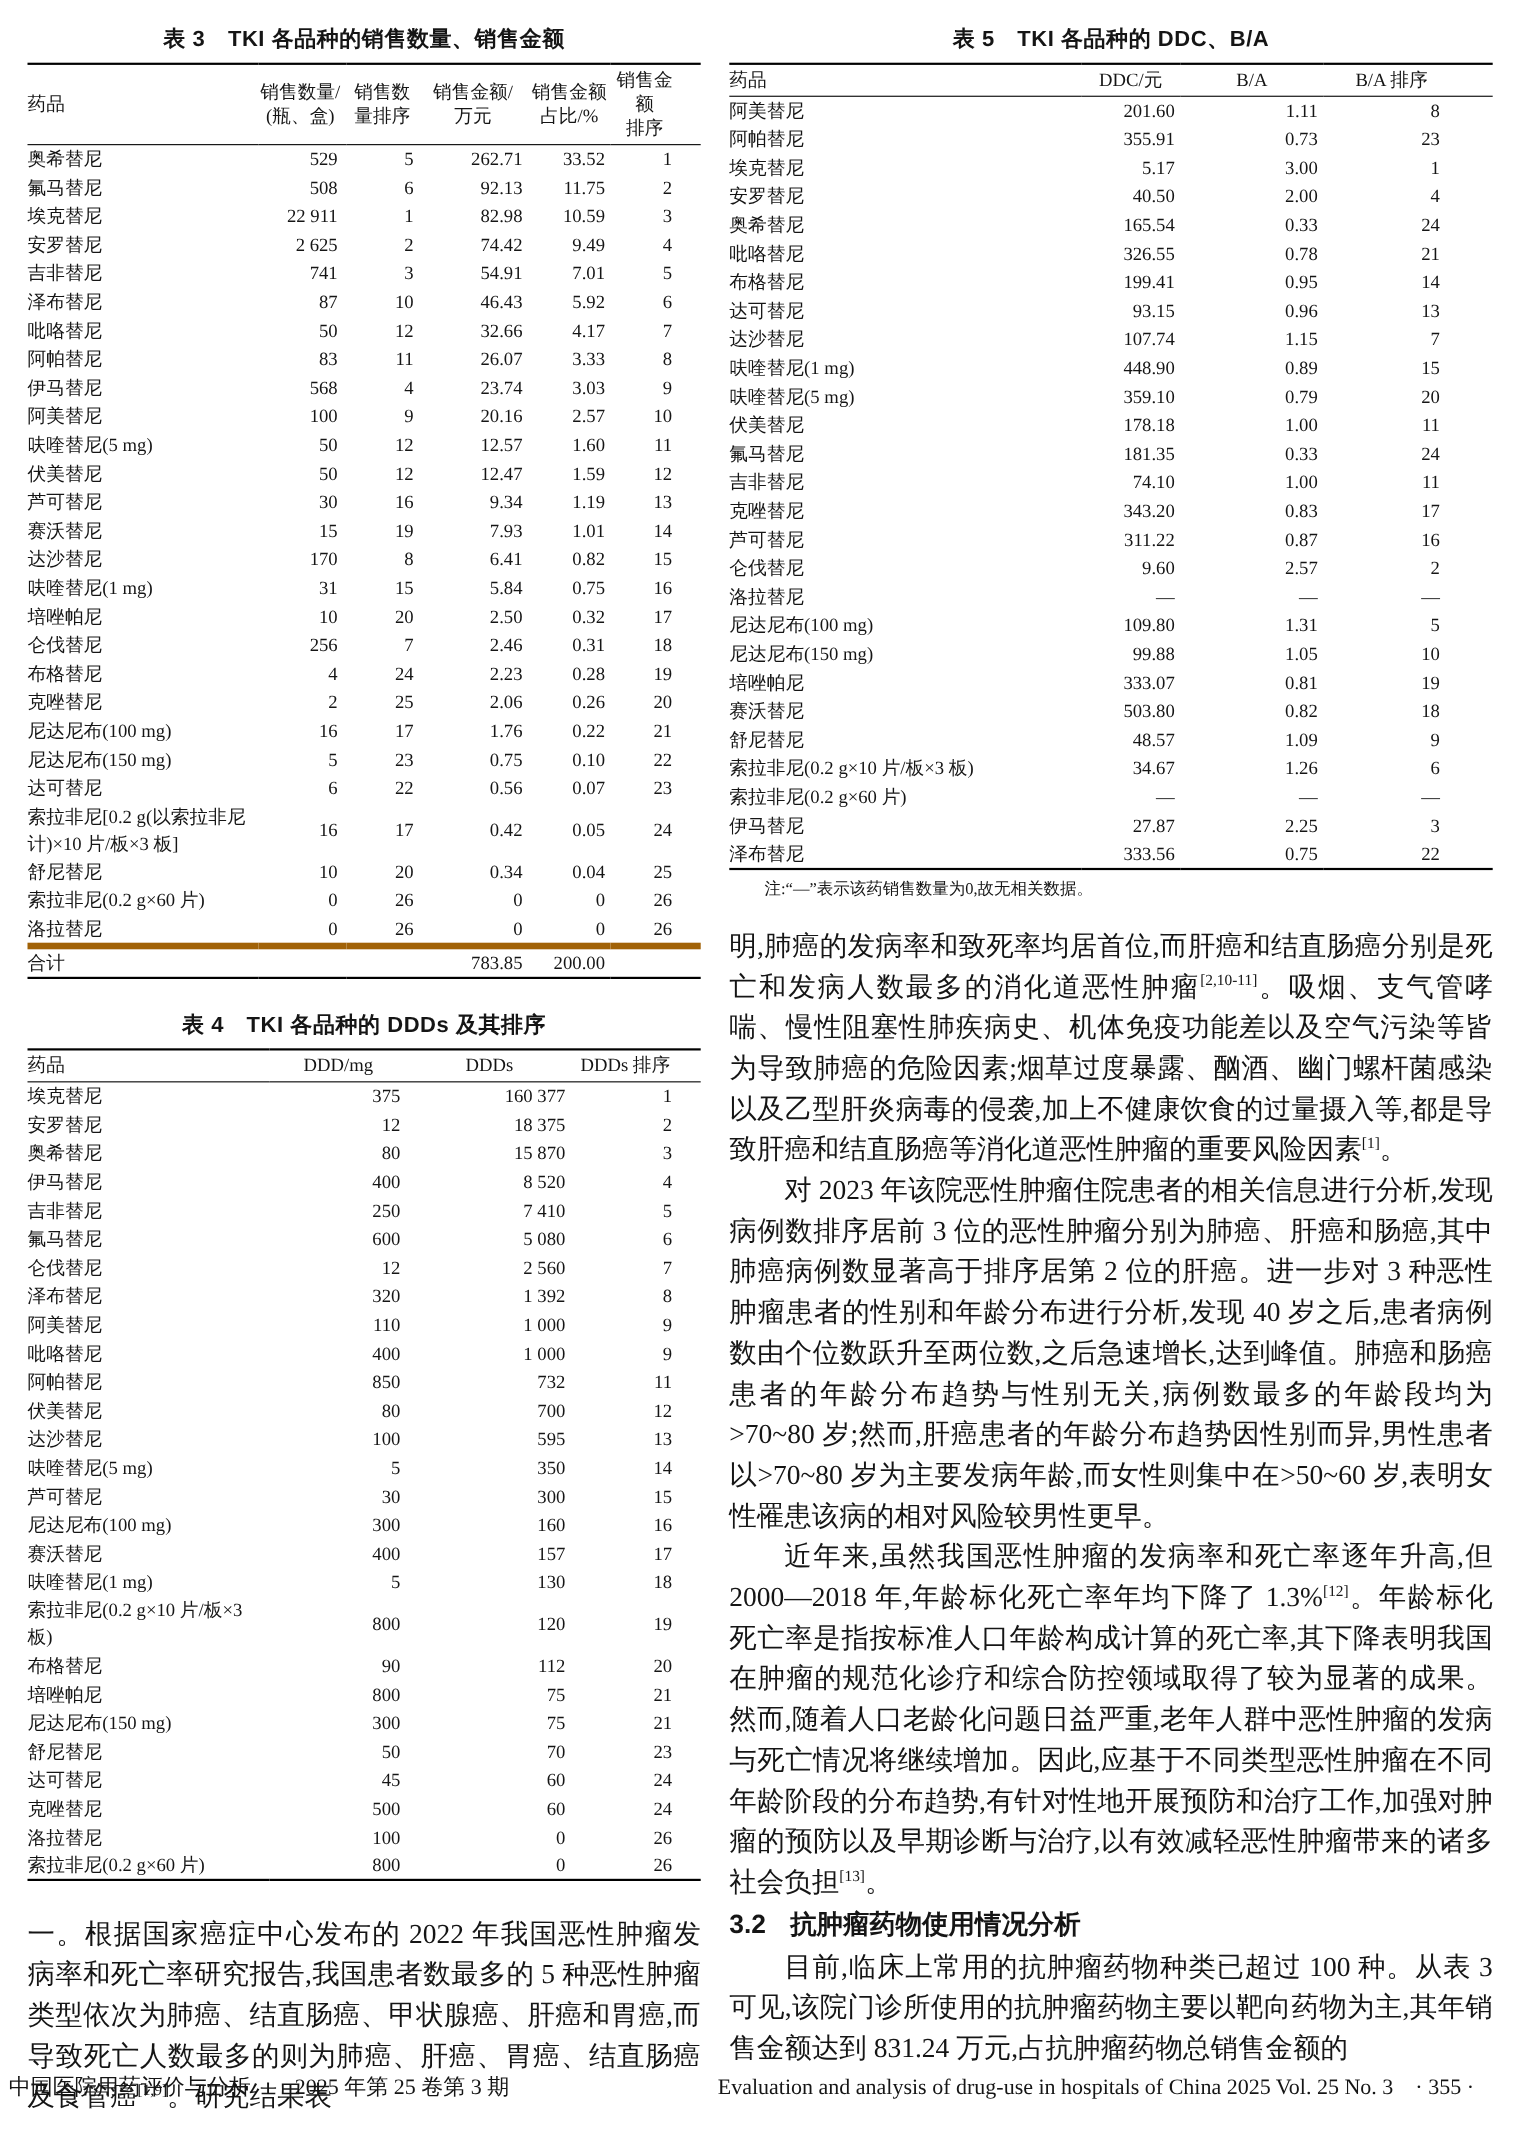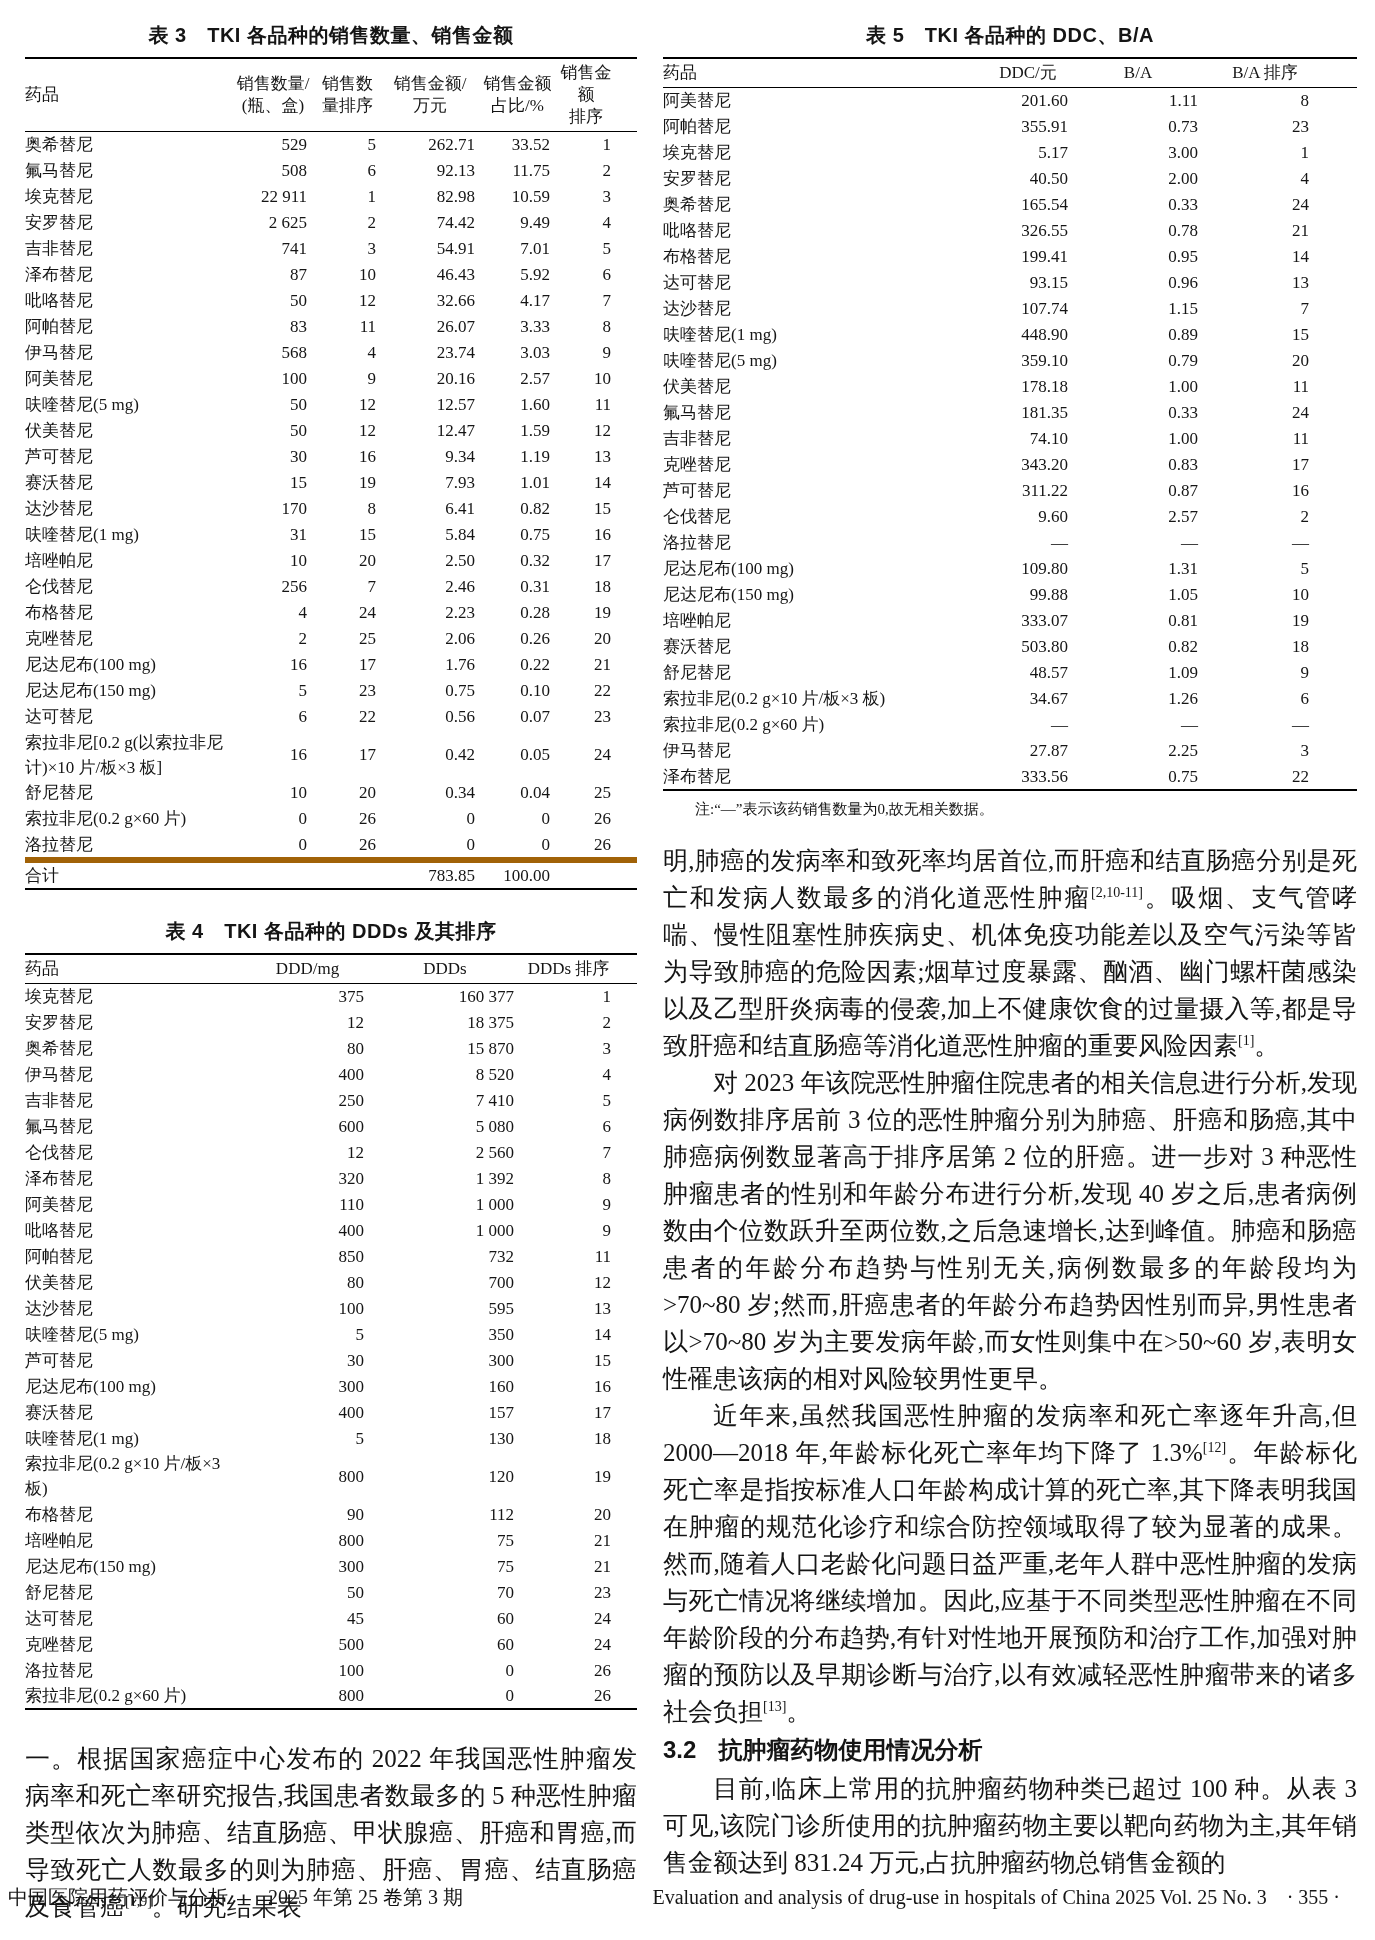--- a/index.html
+++ b/index.html
@@ -316,21 +316,21 @@
           <td>0</td>
           <td>26</td>
         </tr>
       </tbody>
     <tfoot>
         <tr>
           <td>合计</td>
           <td></td>
           <td></td>
           <td>783.85</td>
-          <td>100.00</td>
+          <td>200.00</td>
           <td></td>
         </tr>
       </tfoot>
   </table>
 
   <div class="gap-before-t4"></div>
 
   <div class="tbl-title">表 4　TKI 各品种的 DDDs 及其排序</div>
   <table class="tbl t4">
     <colgroup>

